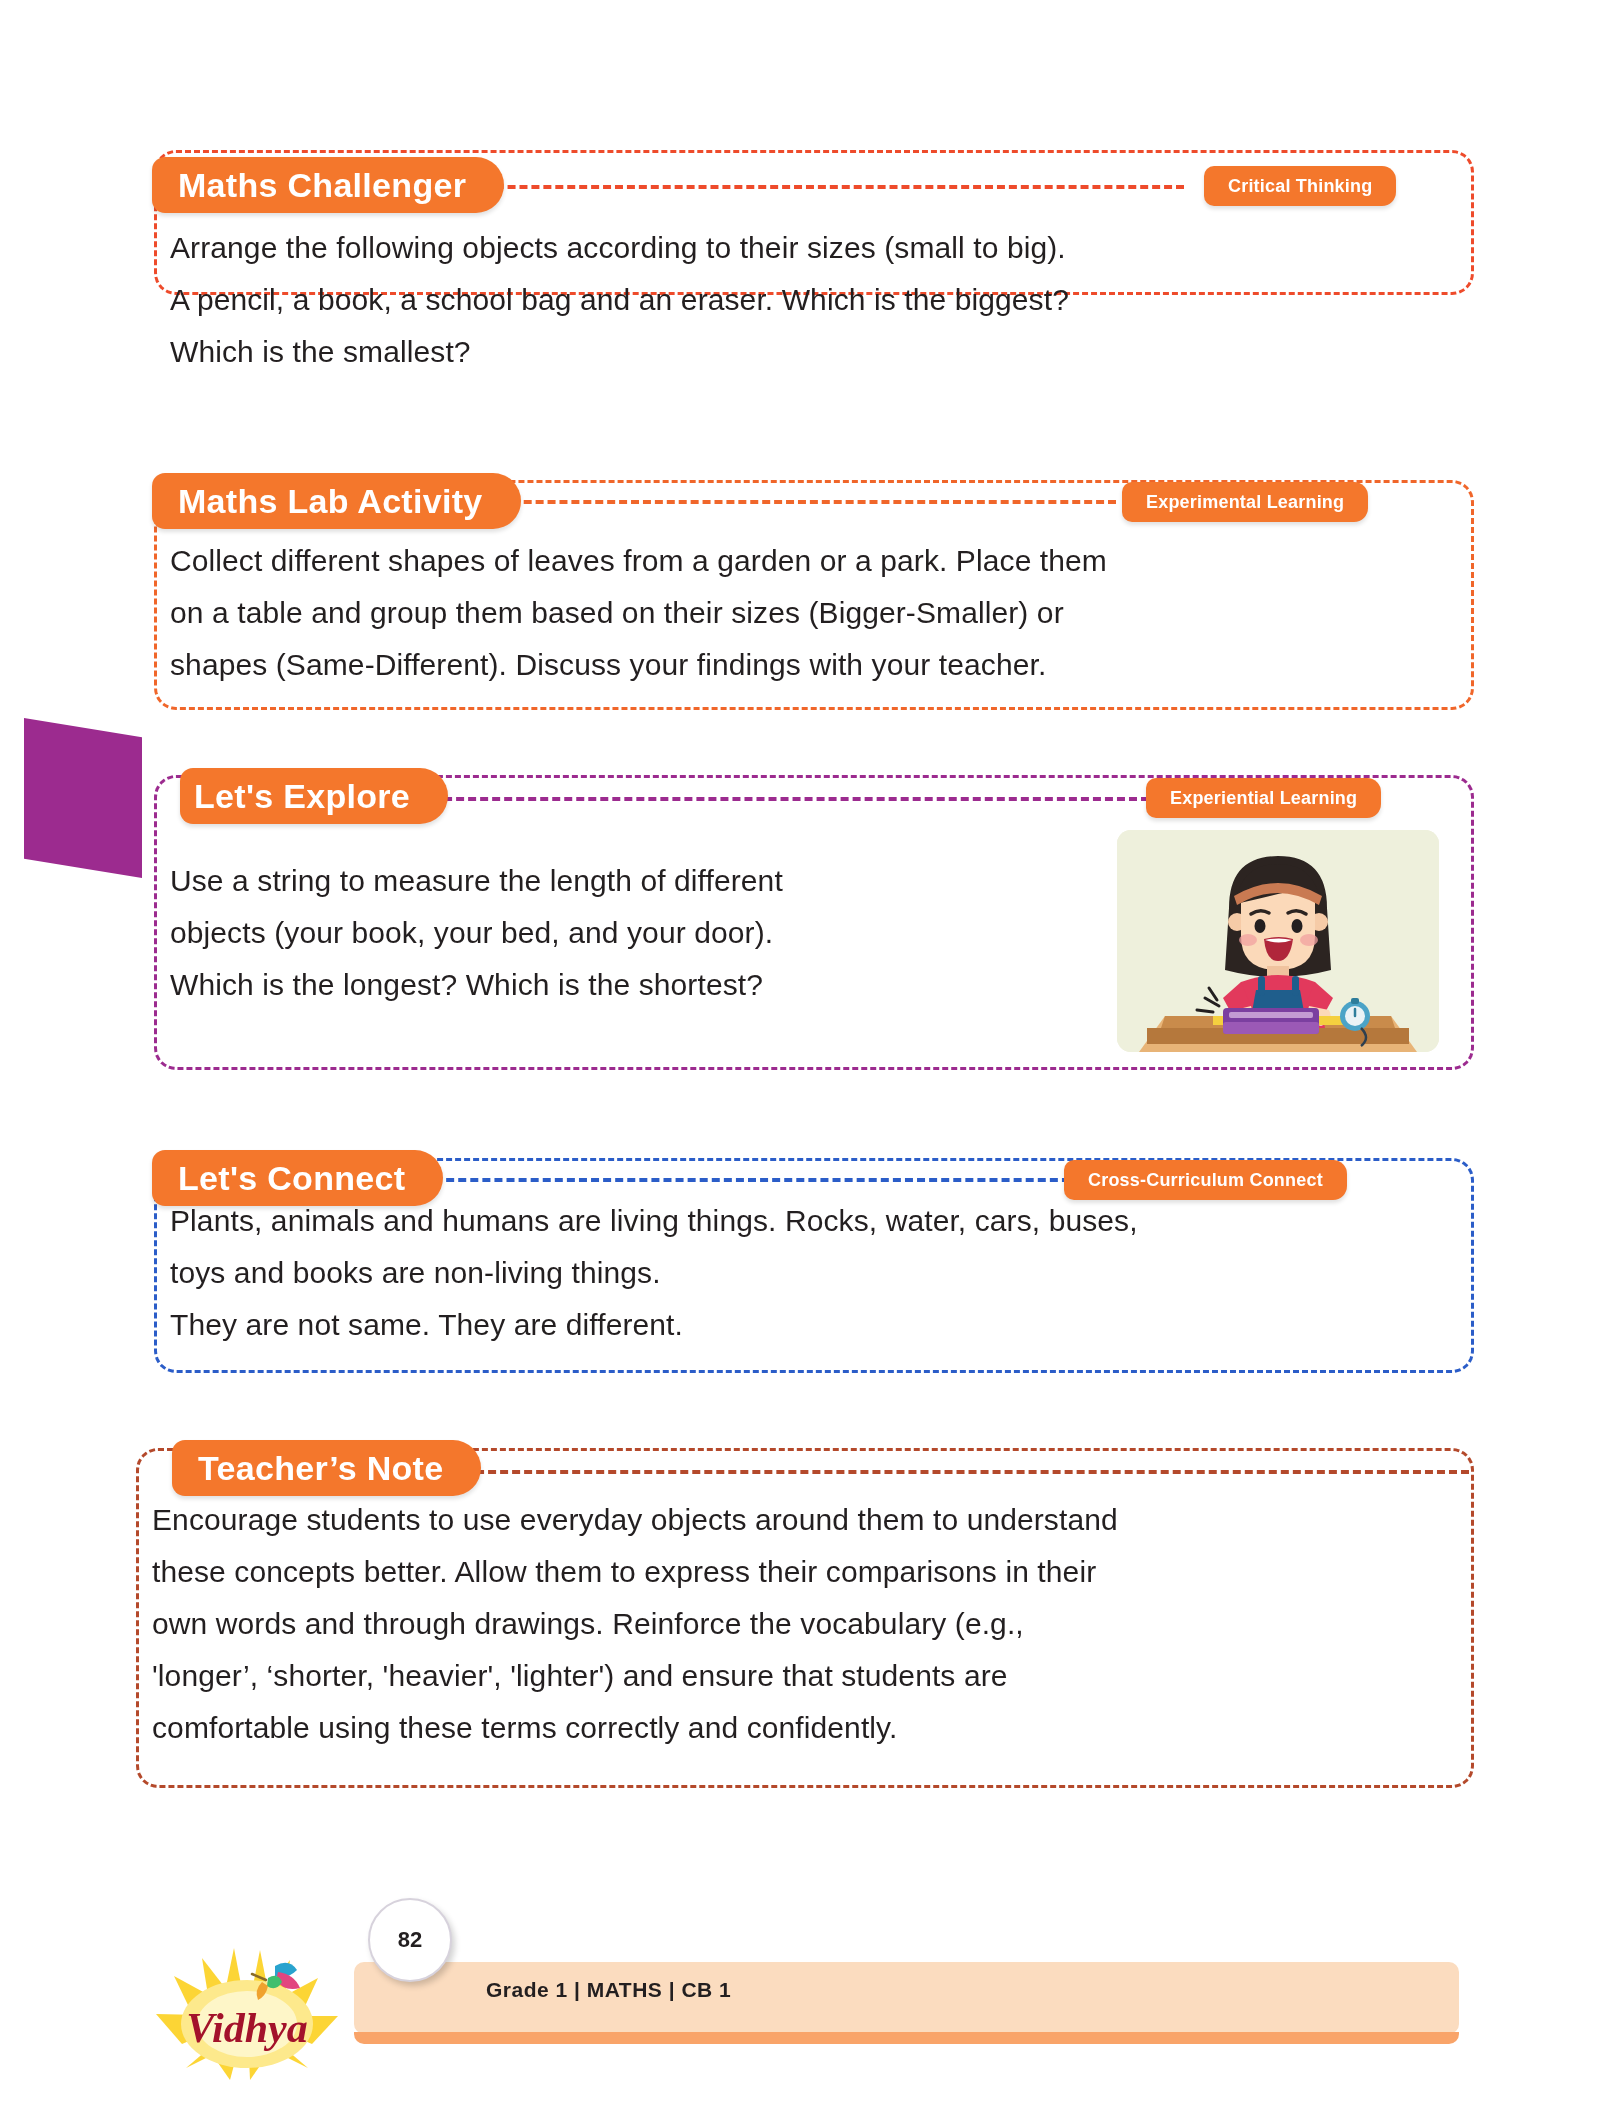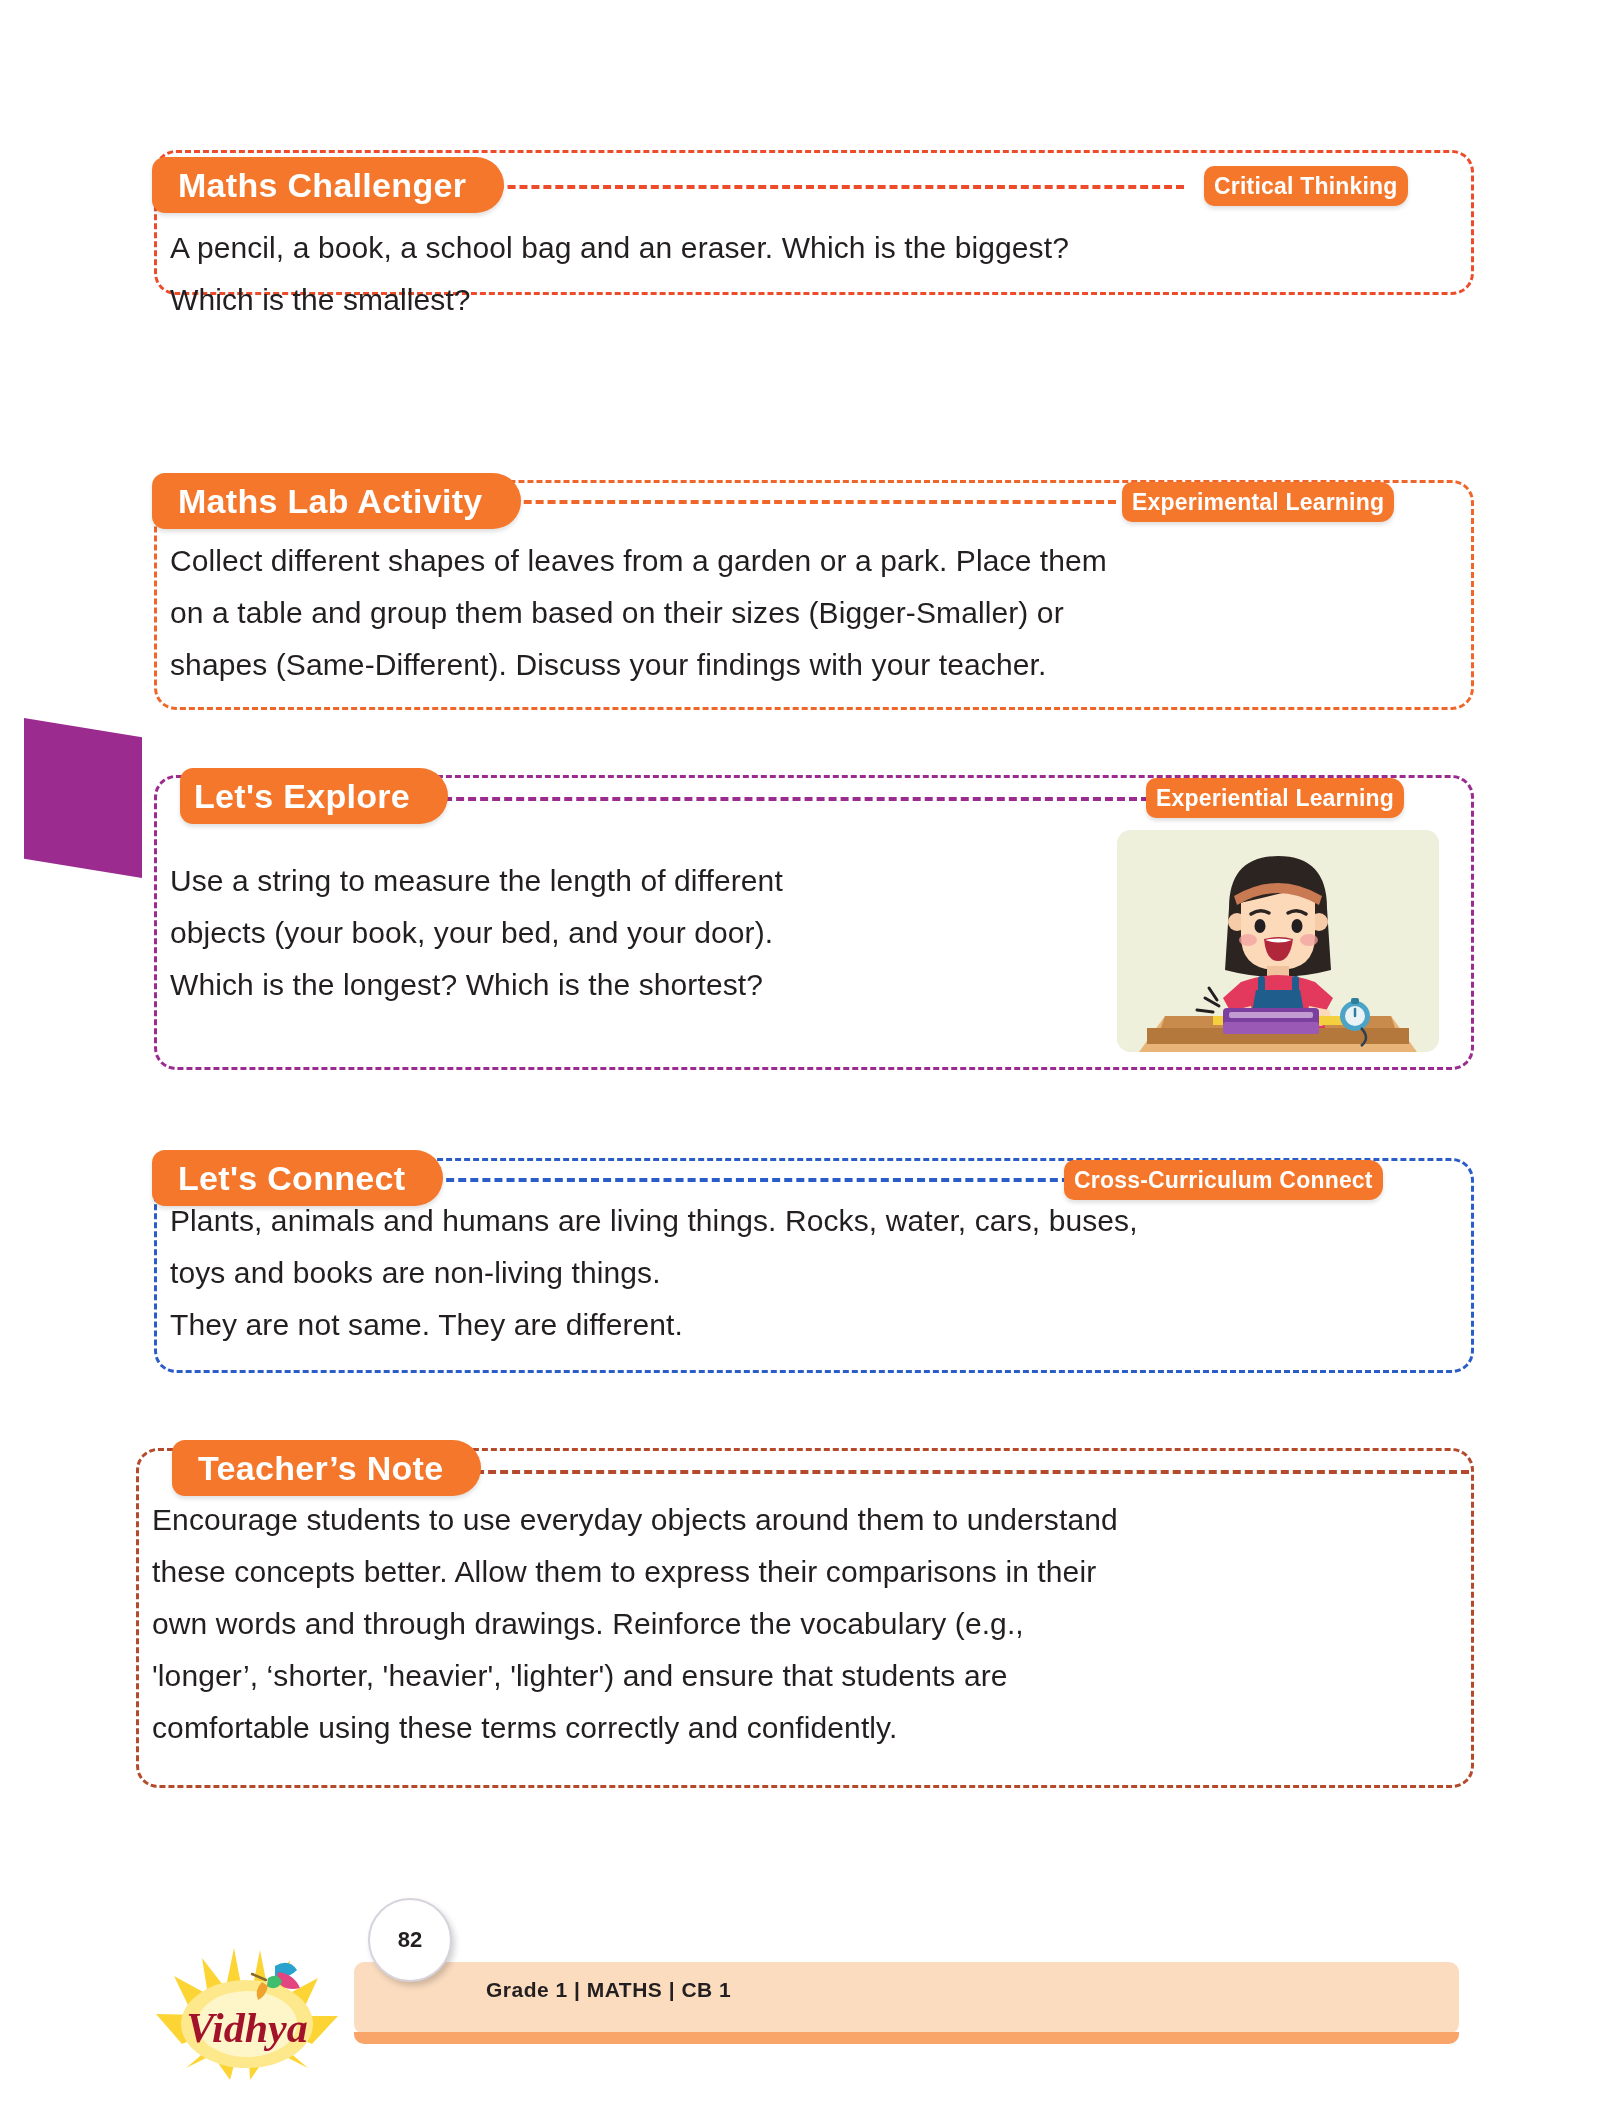--- a/index.html
+++ b/index.html
@@ -54,23 +54,23 @@
   }
   .pill.title {
     height: 56px;
     padding: 0 38px 0 26px;
     border-radius: 14px 30px 30px 14px;
     font-size: 34px;
     letter-spacing: 0.3px;
   }
   .pill.tag {
     height: 40px;
-    padding: 0 10px;
+    padding: 0 24px;
     border-radius: 10px 14px 14px 10px;
-    font-size: 23px;
+    font-size: 18px;
     letter-spacing: 0.2px;
   }
 
   
   .connector {
     position: absolute;
     height: 0;
     border-top: 4px dashed #EE4B2B;
   }
   .connector.orange { border-top-color: #F0662A; }
@@ -155,20 +155,21 @@
 
 <div class="page">
 
   <div class="purple-tab"></div>
 
   <div class="card red" style="left:130px; top:150px; width:1320px; height:145px;"></div>
   <div class="connector red" style="left:400px; top:185px; width:760px;"></div>
   <div class="pill title" style="left:128px; top:157px;">Maths Challenger</div>
   <div class="pill tag" style="left:1180px; top:166px;">Critical Thinking</div>
   <div class="body-text" style="left:146px; top:222px; width:1290px;">
+    <p>Arrange the following objects according to their sizes (small to big).</p>
     <p>A pencil, a book, a school bag and an eraser. Which is the biggest?</p>
     <p>Which is the smallest?</p>
   </div>
 
   <div class="card orange" style="left:130px; top:480px; width:1320px; height:230px;"></div>
   <div class="connector orange" style="left:452px; top:500px; width:640px;"></div>
   <div class="pill title" style="left:128px; top:473px;">Maths Lab Activity</div>
   <div class="pill tag" style="left:1098px; top:482px;">Experimental Learning</div>
   <div class="body-text" style="left:146px; top:535px; width:1300px;">
     <p>Collect different shapes of leaves from a garden or a park. Place them</p>

